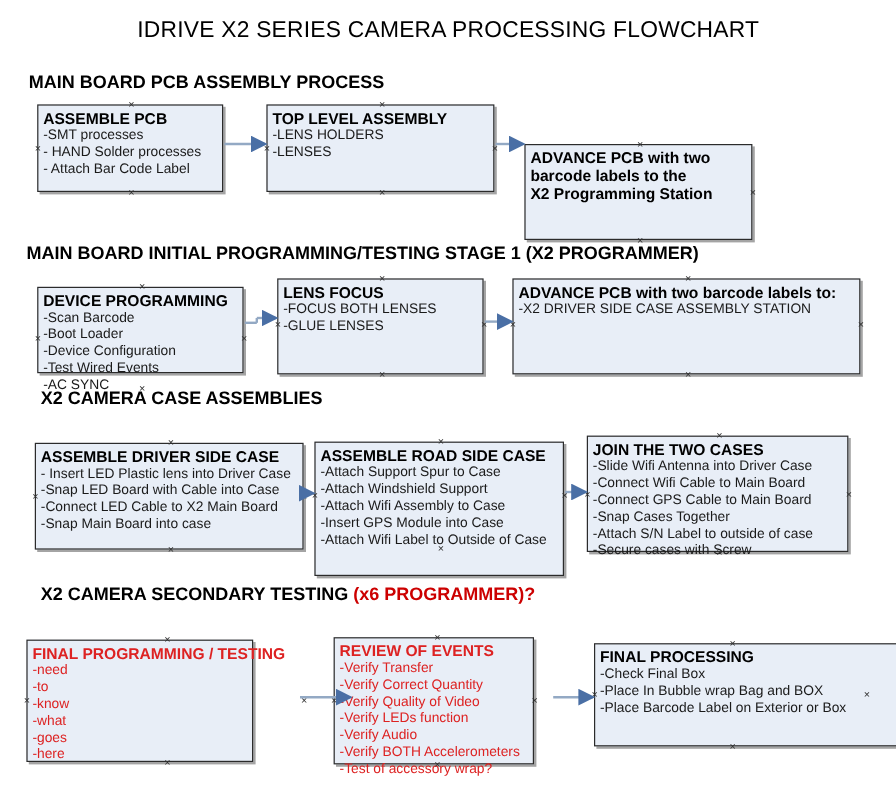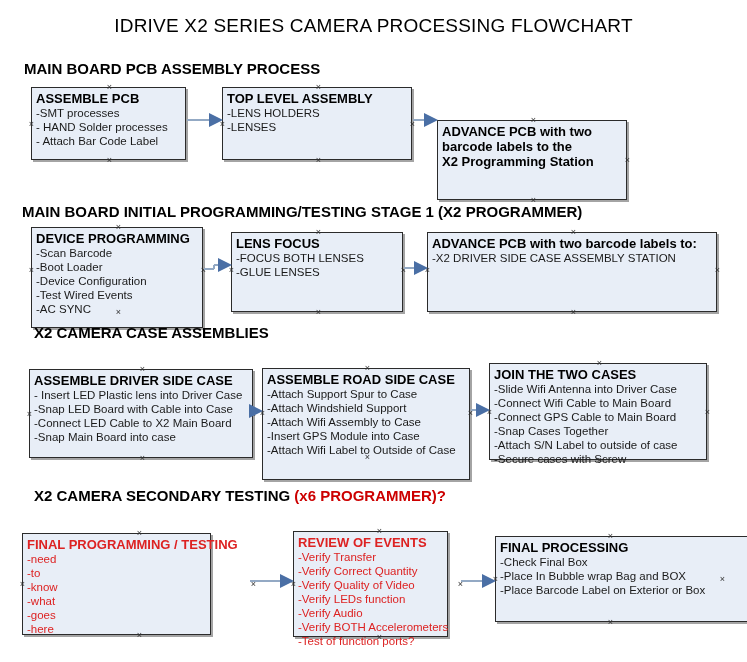--- a/index.html
+++ b/index.html
@@ -119,21 +119,21 @@
     <div class="hdr"> X2 Programming Station</div>
     <span class="hx" style="left:92px; top:-4px;"></span>
     <span class="hx" style="left:186px; top:36px;"></span>
     <span class="hx" style="left:92px; top:76px;"></span>
   </div>
 
   <div class="section-head" style="left:22px; top:203px;">
     <span>MAIN BOARD INITIAL PROGRAMMING/TESTING STAGE 1 (X2 PROGRAMMER)</span>
   </div>
 
-  <div class="box" style="left:31px; top:227px; width:172px; height:101px;">
+  <div class="box" style="left:31px; top:239px; width:172px; height:72px;">
     <div class="hdr">DEVICE PROGRAMMING</div>
     <div class="line">-Scan Barcode</div>
     <div class="line">-Boot Loader</div>
     <div class="line">-Device Configuration</div>
     <div class="line">-Test Wired Events</div>
     <div class="line">-AC SYNC</div>
     <span class="hx" style="left:83px; top:-4px;"></span>
     <span class="hx" style="left:-4px; top:39px;"></span>
     <span class="hx" style="left:168px; top:39px;"></span>
     <span class="hx" style="left:83px; top:81px;"></span>
@@ -212,29 +212,29 @@
     <div class="line">-know</div>
     <div class="line">-what</div>
     <div class="line">-goes</div>
     <div class="line">-here</div>
     <span class="hx" style="left:113px; top:-4px;"></span>
     <span class="hx" style="left:-4px; top:47px;"></span>
     <span class="hx" style="left:227px; top:47px;"></span>
     <span class="hx" style="left:113px; top:98px;"></span>
   </div>
 
-  <div class="box red" style="left:293px; top:531px; width:155px; height:106px;">
+  <div class="box red" style="left:278px; top:531px; width:167px; height:106px;">
     <div class="hdr">REVIEW OF EVENTS</div>
     <div class="line">-Verify Transfer</div>
     <div class="line">-Verify Correct Quantity</div>
     <div class="line">-Verify Quality of Video</div>
     <div class="line">-Verify LEDs function</div>
     <div class="line">-Verify Audio</div>
     <div class="line">-Verify BOTH Accelerometers</div>
-    <div class="line">-Test of function ports?</div>
+    <div class="line">-Test of accessory wrap?</div>
     <span class="hx" style="left:82px; top:-4px;"></span>
     <span class="hx" style="left:-4px; top:49px;"></span>
     <span class="hx" style="left:163px; top:49px;"></span>
     <span class="hx" style="left:82px; top:102px;"></span>
   </div>
 
   <div class="box" style="left:495px; top:536px; width:270px; height:86px;">
     <div class="hdr">FINAL PROCESSING</div>
     <div class="line"> -Check Final Box</div>
     <div class="line">-Place In Bubble wrap Bag and BOX</div>

